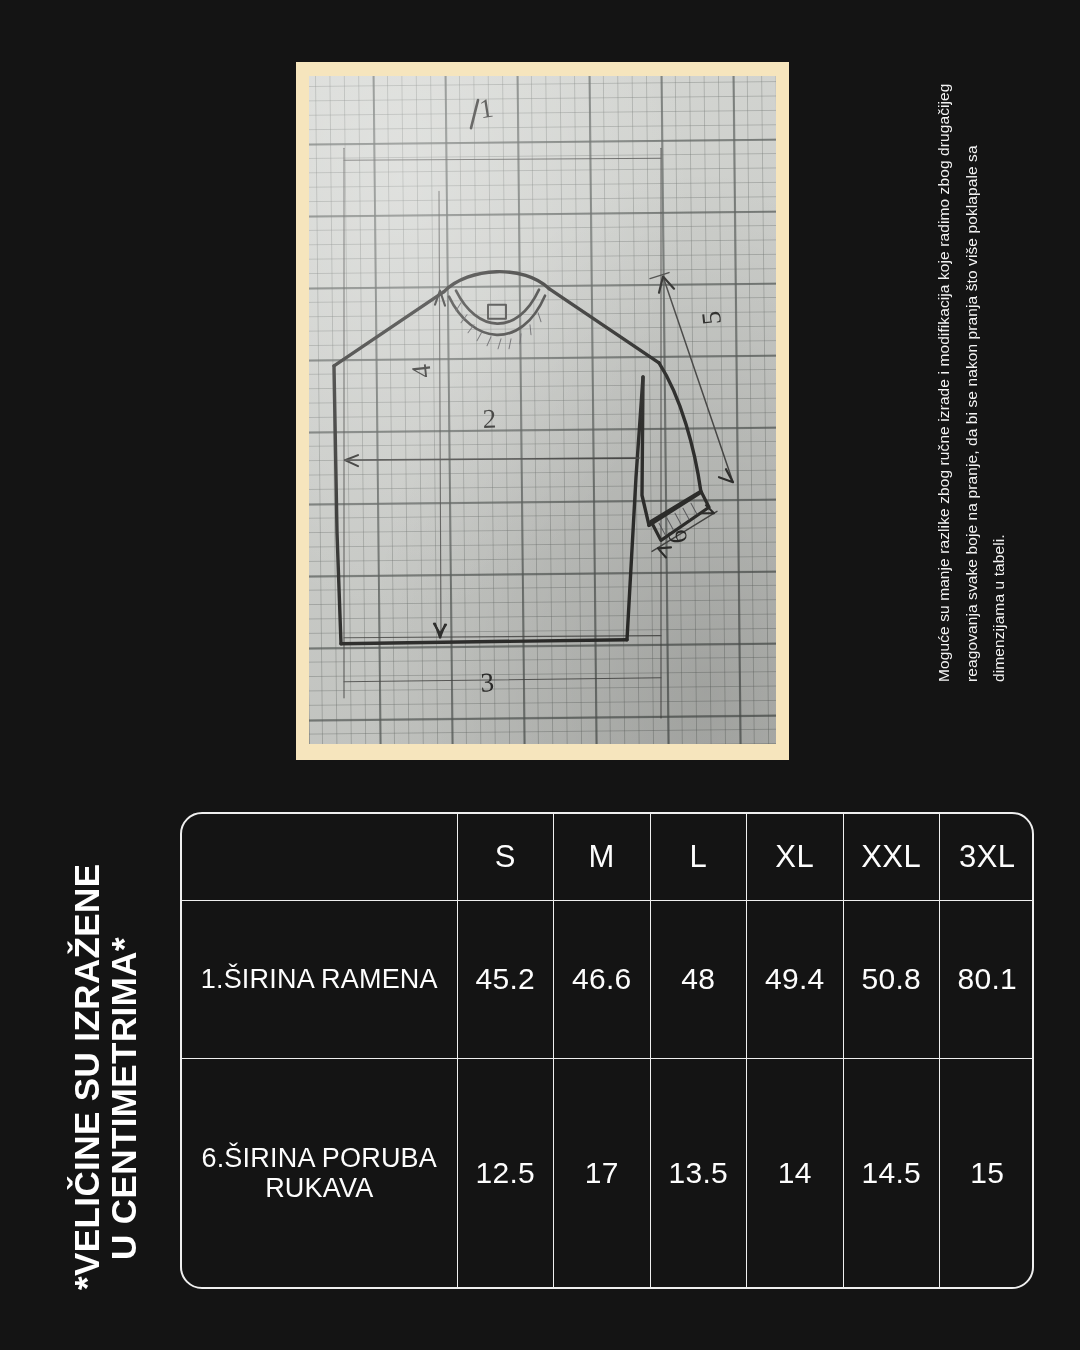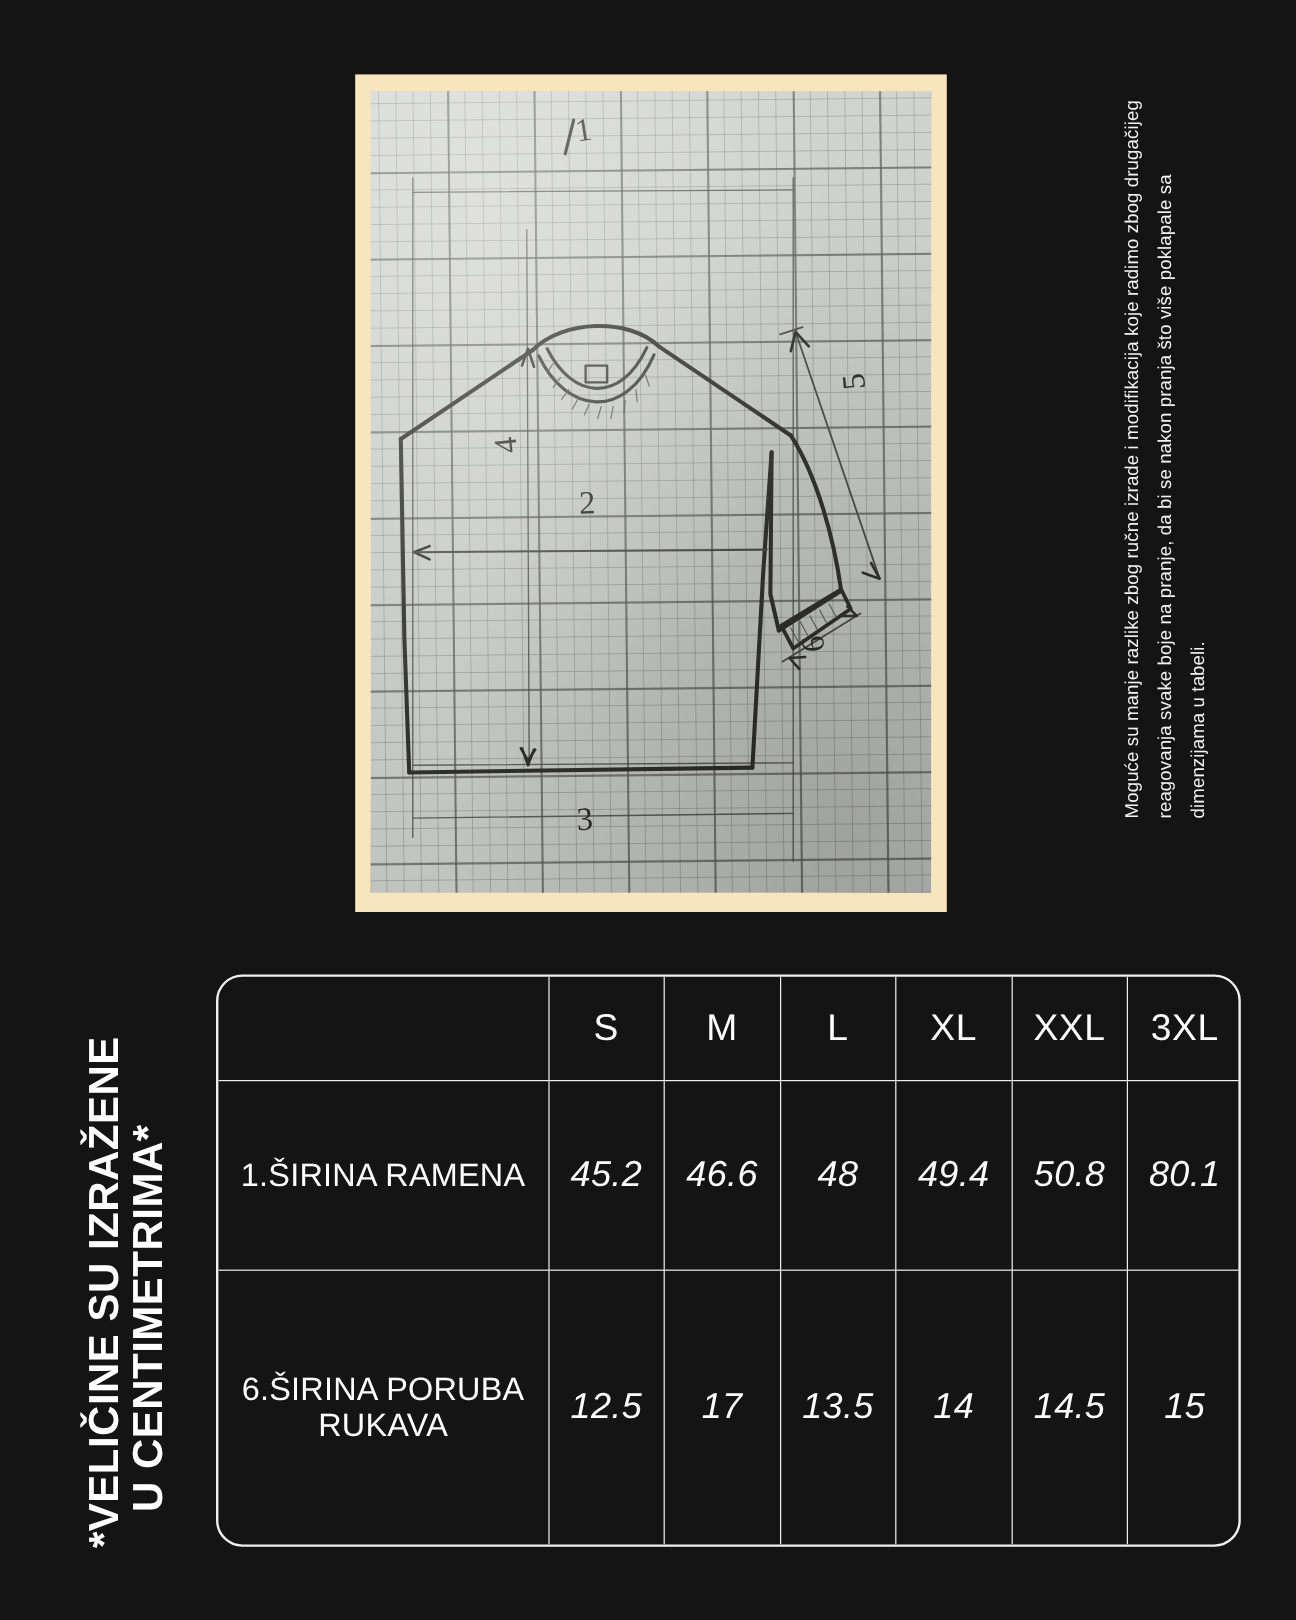--- a/index.html
+++ b/index.html
@@ -128,21 +128,21 @@
   thead th { height: 86px; }
   th.corner, td.rowlabel { border-left: 0; }
   col.c0 { width: 275px; }
   col.cz { width: 96.5px; }
   col.clast { width: 95px; }
   tr > *:last-child { border-right: 0; }
   thead tr > * { border-top: 0; }
   tbody tr:last-child > * { border-bottom: 0; }
   .hdr-size { font-size: 31px; letter-spacing: 0.5px; }
   .rowlabel { font-size: 27px; letter-spacing: 0.2px; line-height: 1.12; }
-  .val { font-size: 30px; letter-spacing: 0.3px; font-style: italic; }
+  .val { font-size: 30px; letter-spacing: 0.3px; }
   tbody tr { height: 62px; }
   tbody tr.tall { height: 89px; }
 </style>
 </head>
 <body>
 
 <div id="photo-card">
   <div id="photo-inner">
     <div id="grid-small"></div>
     <div id="grid-big"></div>

